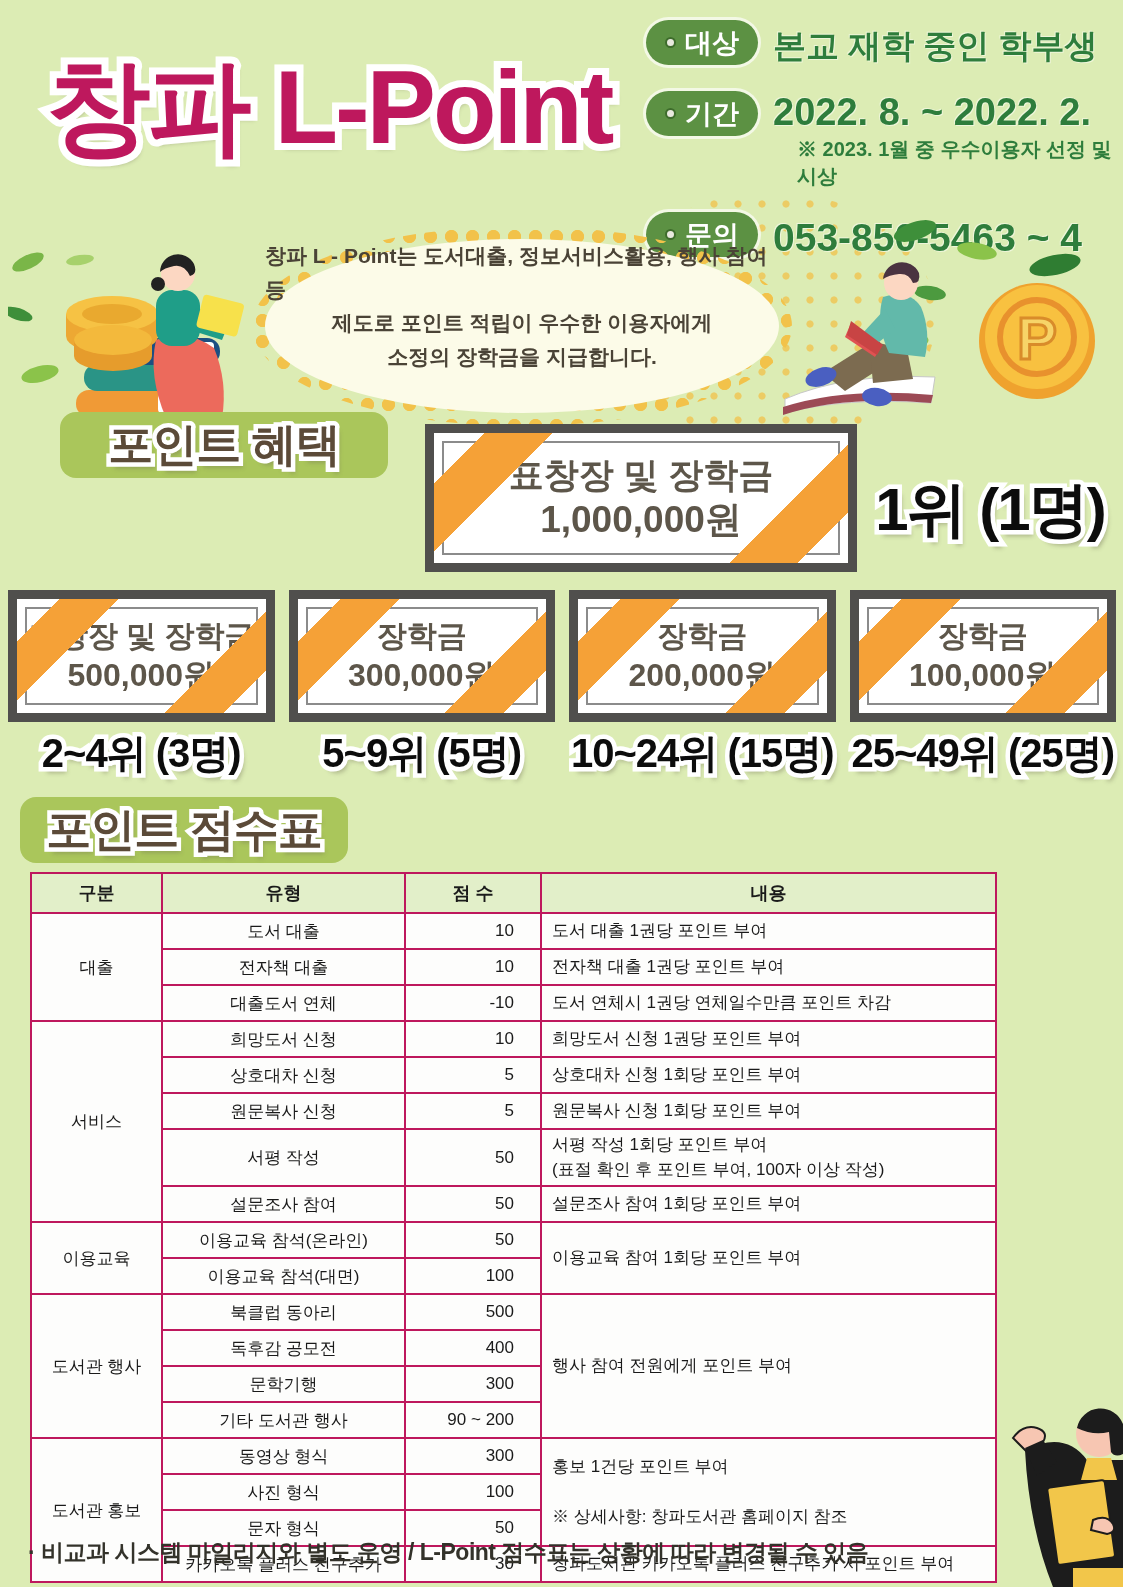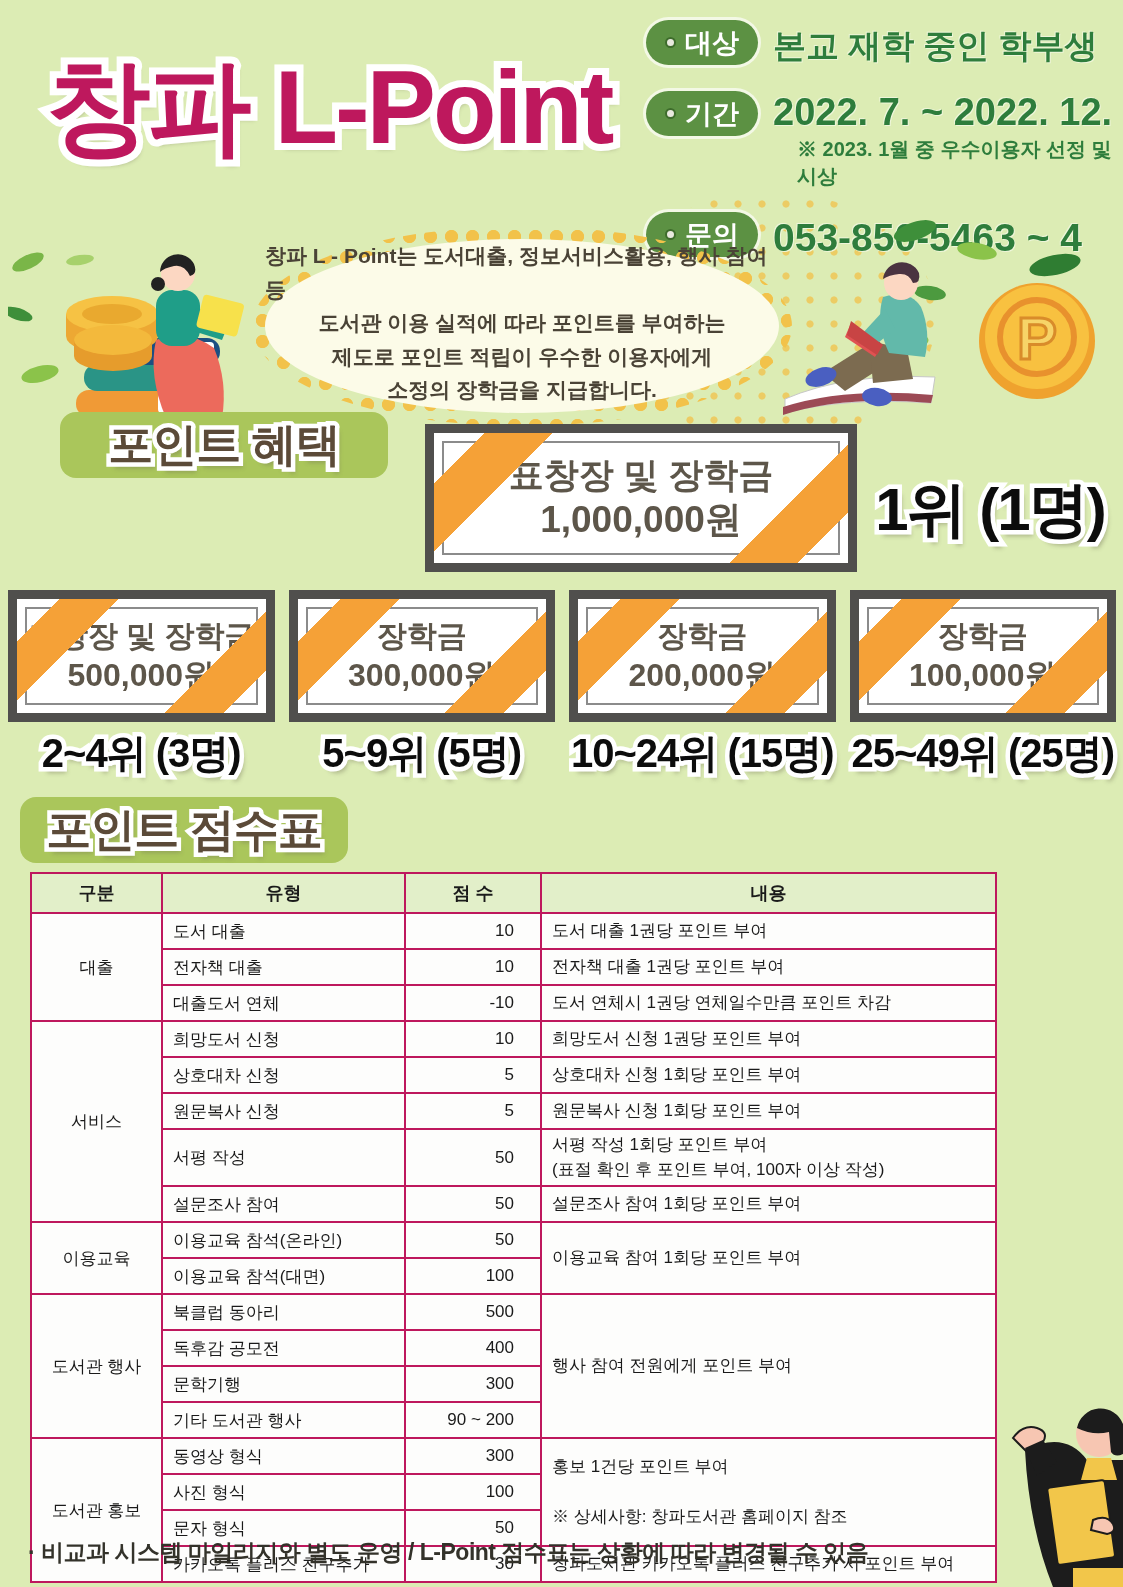--- a/index.html
+++ b/index.html
@@ -104,21 +104,21 @@
   .rank-item.stroked::before, #grand-rank.stroked::before { -webkit-text-stroke:9px #fff; }
   
   #score-table-wrap { position:absolute; left:30px; top:872px; width:967px; }
   table { border-collapse:collapse; width:100%; table-layout:fixed; }
   th, td { border:2px solid #be185d; color:#1a1a1a; }
   th {
     background:#e2efc9; height:36px; font-size:18px; font-weight:600; text-align:center;
   }
   td { background:#fdfdfc; font-size:17px; font-weight:500; padding:3px 10px; height:28px; }
   td.cat   { text-align:center; }
-  td.type  { text-align:left; }
+  td.type  { text-align:center; }
   td.score { text-align:right; padding-right:26px; }
   td.desc  { text-align:left; white-space:pre-line; line-height:1.45; }
   col.c-cat { width:131px; } col.c-type { width:243px; } col.c-score { width:136px; }
   
   .footer-note {
     position:absolute; left:28px; top:1537px;
     font-size:23px; font-weight:800; color:#33322a; letter-spacing:-0.5px;
   }
 </style>
 </head>
@@ -139,21 +139,21 @@
       <div class="info-text">
         <span class="info-value">본교 재학 중인 학부생</span>
       </div>
     </div>
     <div class="info-row period">
       <div class="pill">
         <span class="pill-dot"></span>
         <span>기간</span>
       </div>
       <div class="info-text">
-        <span class="info-value">2022. 7. ~ 2022. 12.</span>
+        <span class="info-value">2022. 8. ~ 2022. 2.</span>
         <span class="info-note">※ 2023. 1월 중 우수이용자 선정 및 시상</span>
       </div>
     </div>
     <div class="info-row contact">
       <div class="pill">
         <span class="pill-dot"></span>
         <span>문의</span>
       </div>
       <div class="info-text">
         <span class="info-value">053-850-5463 ~ 4</span>
@@ -186,21 +186,20 @@
     <rect x="196" y="72" width="42" height="34" rx="4" fill="#f7e14b" transform="rotate(14 196 72)"></rect>
     <circle cx="170" cy="52" r="17" fill="#fcd7c2"></circle>
     <path d="M152 50 a18 18 0 0 1 34 -8 q4 10 -4 12 q-6 -12 -16 -10 q-10 2 -14 6 z" fill="#222222"></path>
     <circle cx="150" cy="62" r="7" fill="#222222"></circle>
     <rect x="176" y="192" width="30" height="7" rx="3.5" fill="#333333"></rect>
   </svg>
 
   <div class="oval-wrap">
     <div class="oval">
       <span class="intro-line">창파 L - Point는 도서대출, 정보서비스활용, 행사 참여 등</span>
-      <span class="intro-line">도서관 이용 실적에 따라 포인트를 부여하는</span>
       <span class="intro-line">제도로 포인트 적립이 우수한 이용자에게</span>
       <span class="intro-line">소정의 장학금을 지급합니다.</span>
     </div>
   </div>
 
   <svg class="illu" style="left:765px; top:213px;" width="352" height="216" viewBox="0 0 352 216">
     <ellipse cx="150" cy="18" rx="22" ry="9" fill="#3e8f3a" transform="rotate(-18 150 18)"></ellipse>
     <ellipse cx="212" cy="38" rx="20" ry="8" fill="#8bc34a" transform="rotate(10 212 38)"></ellipse>
     <ellipse cx="290" cy="52" rx="26" ry="10" fill="#2f7d32" transform="rotate(-12 290 52)"></ellipse>
     <ellipse cx="165" cy="80" rx="16" ry="7" fill="#4c9a3f" transform="rotate(8 165 80)"></ellipse>

